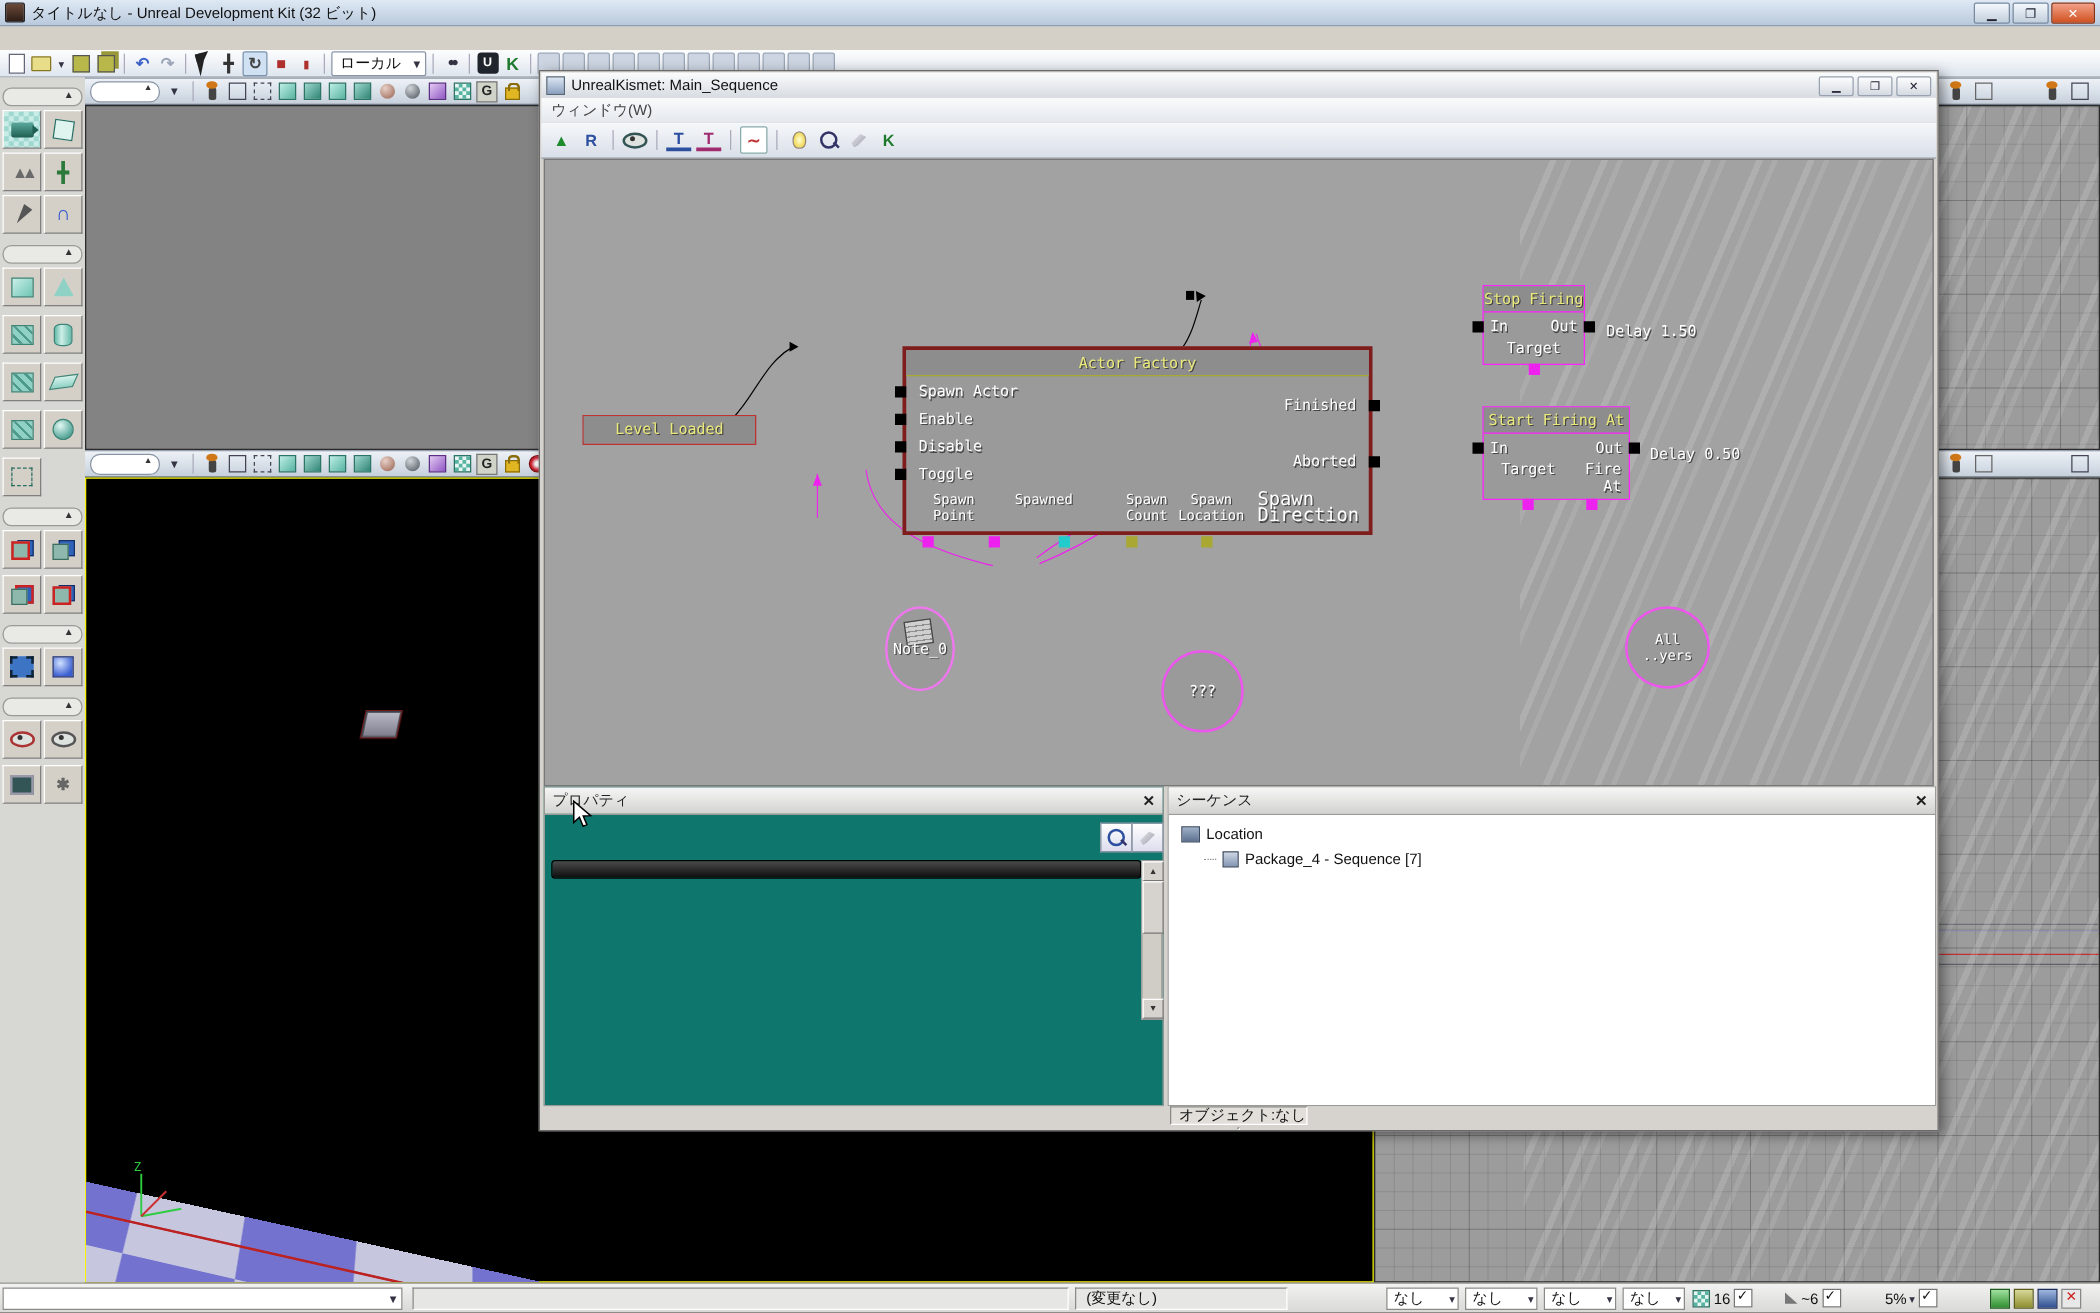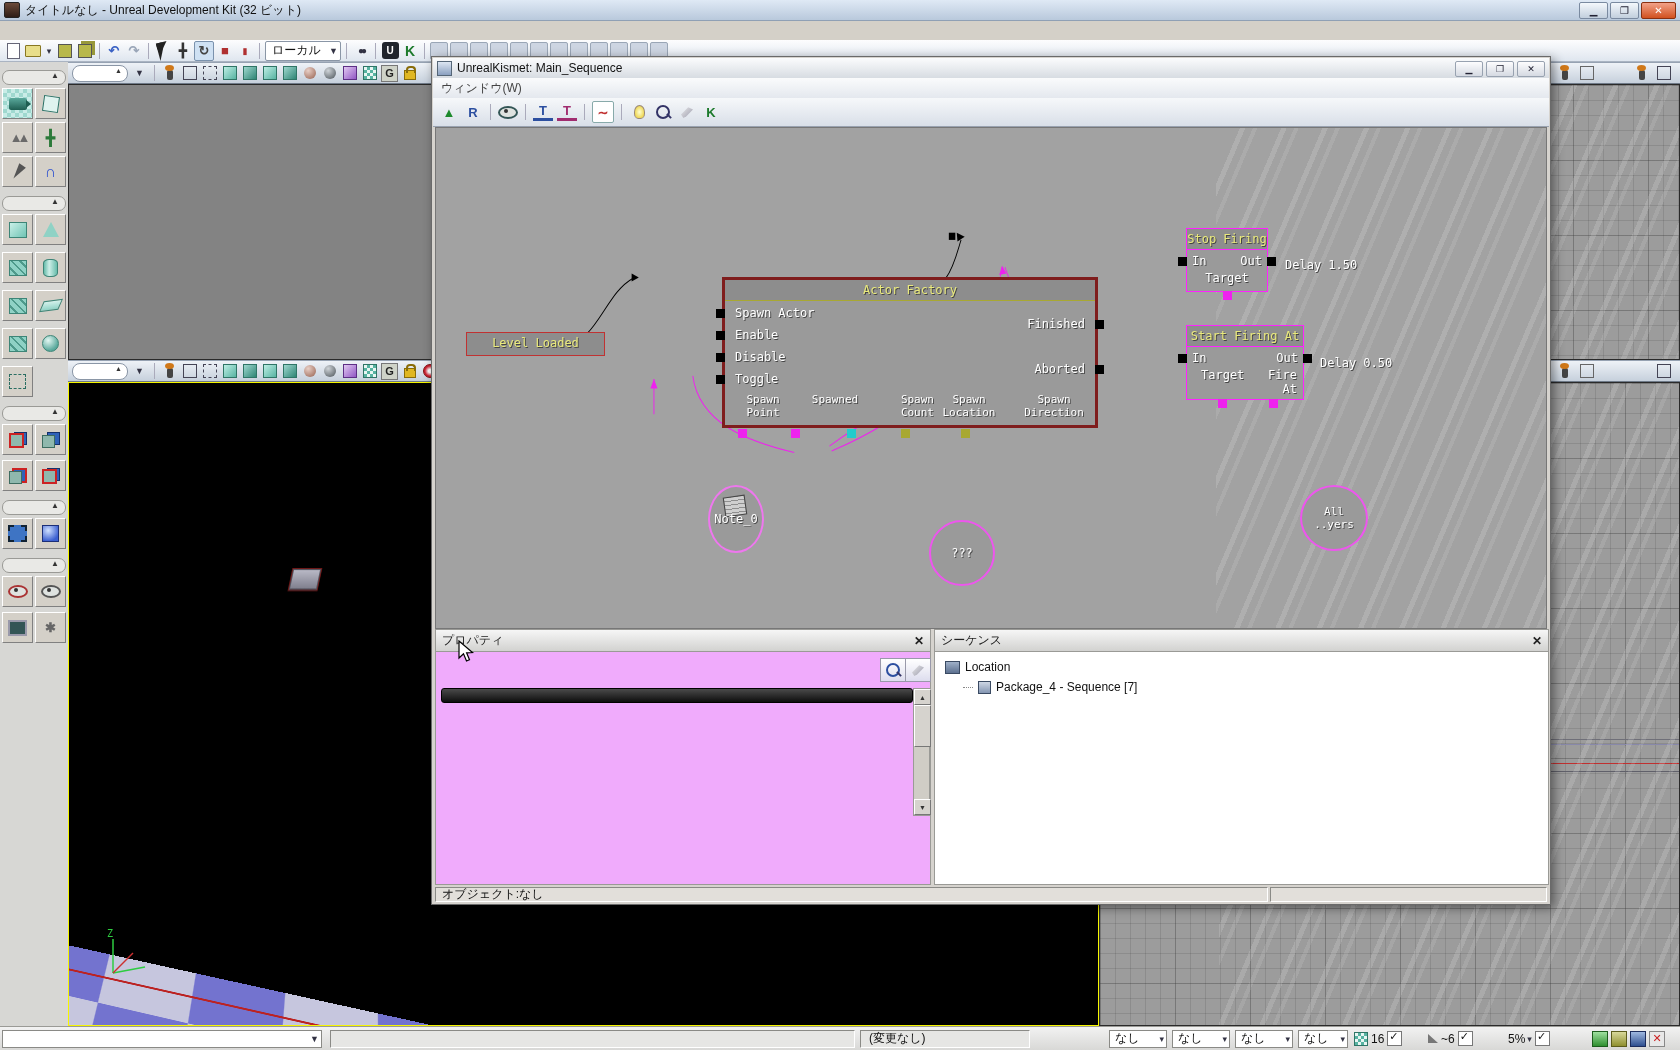--- a/index.html
+++ b/index.html
@@ -135,21 +135,21 @@
   .sq{position:absolute;width:9px;height:9px;background:#000;}
   .sqv{position:absolute;width:9px;height:9px;}
   .hexO{position:absolute;clip-path:polygon(50% 0,100% 30%,100% 70%,50% 100%,0 70%,0 30%);background:#c03232;}
   .hexI{position:absolute;left:2px;top:2px;right:2px;bottom:2px;clip-path:polygon(50% 0,100% 30%,100% 70%,50% 100%,0 70%,0 30%);background:#9a9a9a;}
   .kvar{position:absolute;border-radius:50%;background:#9a9a9a;border:2px solid #ee55ee;
     display:flex;align-items:center;justify-content:center;text-align:center;}
   .noteicon{position:absolute;left:14px;top:9px;width:20px;height:18px;background:repeating-linear-gradient(#cfcfcf 0 3px,#8e8e8e 3px 4px);border:1px solid #444;transform:rotate(-8deg);}
   .panelhdr{position:absolute;left:0;top:0;right:0;height:22px;background:linear-gradient(#f6f6f6,#d2d2d0);
     border-bottom:1px solid #9a9a96;display:flex;align-items:center;justify-content:space-between;padding:0 6px;box-sizing:border-box;color:#222;}
   .xbtn{font-size:12px;color:#222;font-weight:bold;}
-  .kstatus{position:absolute;left:1px;bottom:1px;right:1px;height:18px;background:#d6d3ce;display:flex;align-items:center;gap:2px;padding:0 2px;box-sizing:border-box;}
+  .kstatus{position:absolute;left:1px;bottom:1px;right:1px;height:18px;background:#d6d3ce;display:flex;align-items:center;gap:2px;padding:0 2px;box-sizing:border-box;flex-direction:column;}
   .treerow{display:flex;align-items:center;gap:5px;height:18px;color:#111;font-size:12px;}
   .foldico{width:13px;height:11px;background:linear-gradient(#9fb0c8,#5d7190);border:1px solid #3a4a62;}
   .pkgico{width:11px;height:11px;background:linear-gradient(#cdd6e4,#8496b2);border:1px solid #3a4a62;}
   .sbv{position:absolute;width:15px;background:#d0cdc6;border:1px solid #9a9a96;}
   .sbtnv{position:absolute;left:0;width:15px;height:14px;background:#d6d3ce;border:1px solid;border-color:#fff #777 #777 #fff;
     display:flex;align-items:center;justify-content:center;font-size:7px;color:#333;}
   .wrench{width:12px;height:12px;background:linear-gradient(135deg,#eee,#99a);clip-path:polygon(0 70%,60% 10%,100% 30%,45% 85%,20% 100%);}
   .axis{position:absolute;left:30px;bottom:42px;width:60px;height:56px;}
 </style>
 </head>
@@ -585,21 +585,21 @@
         <span class="sq" style="left:-9px;top:73px"></span>
         <span class="sq" style="left:-9px;top:95px"></span>
         <div class="kfont" style="position:absolute;right:10px;top:37px">Finished</div>
         <div class="kfont" style="position:absolute;right:10px;top:82px">Aborted</div>
         <span class="sq" style="right:-9px;top:40px"></span>
         <span class="sq" style="right:-9px;top:85px"></span>
         <div class="kfont" style="position:absolute;left:6px;top:113px;width:64px;text-align:center;font-size:11px;line-height:13px">Spawn Point</div>
         <div class="kfont" style="position:absolute;left:78px;top:113px;width:64px;text-align:center;font-size:11px;line-height:13px">Spawned</div>
         <div class="kfont" style="position:absolute;left:145px;top:113px;width:64px;text-align:right;font-size:11px;line-height:13px">Spawn Count</div>
         <div class="kfont" style="position:absolute;left:211px;top:113px;width:66px;text-align:center;font-size:11px;line-height:13px">Spawn Location</div>
-        <div class="kfont" style="position:absolute;left:294px;top:113px;width:70px;text-align:center;font-size:11px;line-height:13px">Spawn Direction</div>
+        <div class="kfont" style="position:absolute;left:281px;top:113px;width:70px;font-size:15px;line-height:13px">Spawn Direction</div>
         <span class="sqv" style="left:13px;bottom:-13px;background:#ee22ee"></span>
         <span class="sqv" style="left:66px;bottom:-13px;background:#ee22ee"></span>
         <span class="sqv" style="left:122px;bottom:-13px;background:#22cccc"></span>
         <span class="sqv" style="left:176px;bottom:-13px;background:#a8a832"></span>
         <span class="sqv" style="left:236px;bottom:-13px;background:#a8a832"></span>
       </div>
 
       <div class="knode" style="left:750px;top:100px;width:80px;height:62px;border:1px solid #ff22ff">
         <div class="ntitle" style="border-bottom:1px solid #ff22ff">Stop Firing</div>
         <div class="kfont" style="position:absolute;left:5px;top:25px">In</div>
@@ -629,21 +629,21 @@
         <span class="kfont" style="position:relative">Note_0</span>
       </div>
       <div class="kvar" style="left:493px;top:392px;width:62px;height:62px">
         <span class="kfont">???</span>
       </div>
       <div class="kvar" style="left:864px;top:357px;width:64px;height:62px">
         <span class="kfont" style="font-size:11px">All ..yers</span>
       </div>
     </div>
 
-    <div style="position:absolute;left:3px;top:572px;width:496px;height:256px;background:#f0abfc;border:1px solid #9a9a96;box-sizing:border-box">
+    <div style="position:absolute;left:3px;top:572px;width:496px;height:256px;background:#0f766e;border:1px solid #9a9a96;box-sizing:border-box">
       <div class="panelhdr">
         <span>プロパティ</span>
         <span class="xbtn">✕</span>
       </div>
       <span class="abs" style="left:444px;top:28px;width:24px;height:22px;border:1px solid #99a;background:linear-gradient(#fff,#dde);display:inline-flex;align-items:center;justify-content:center">
           <span class="mag" style="border-color:#2c4fa0"></span>
         </span>
       <span class="abs" style="left:469px;top:28px;width:24px;height:22px;border:1px solid #99a;background:linear-gradient(#fff,#dde);display:inline-flex;align-items:center;justify-content:center">
           <span class="wrench"></span>
         </span>

